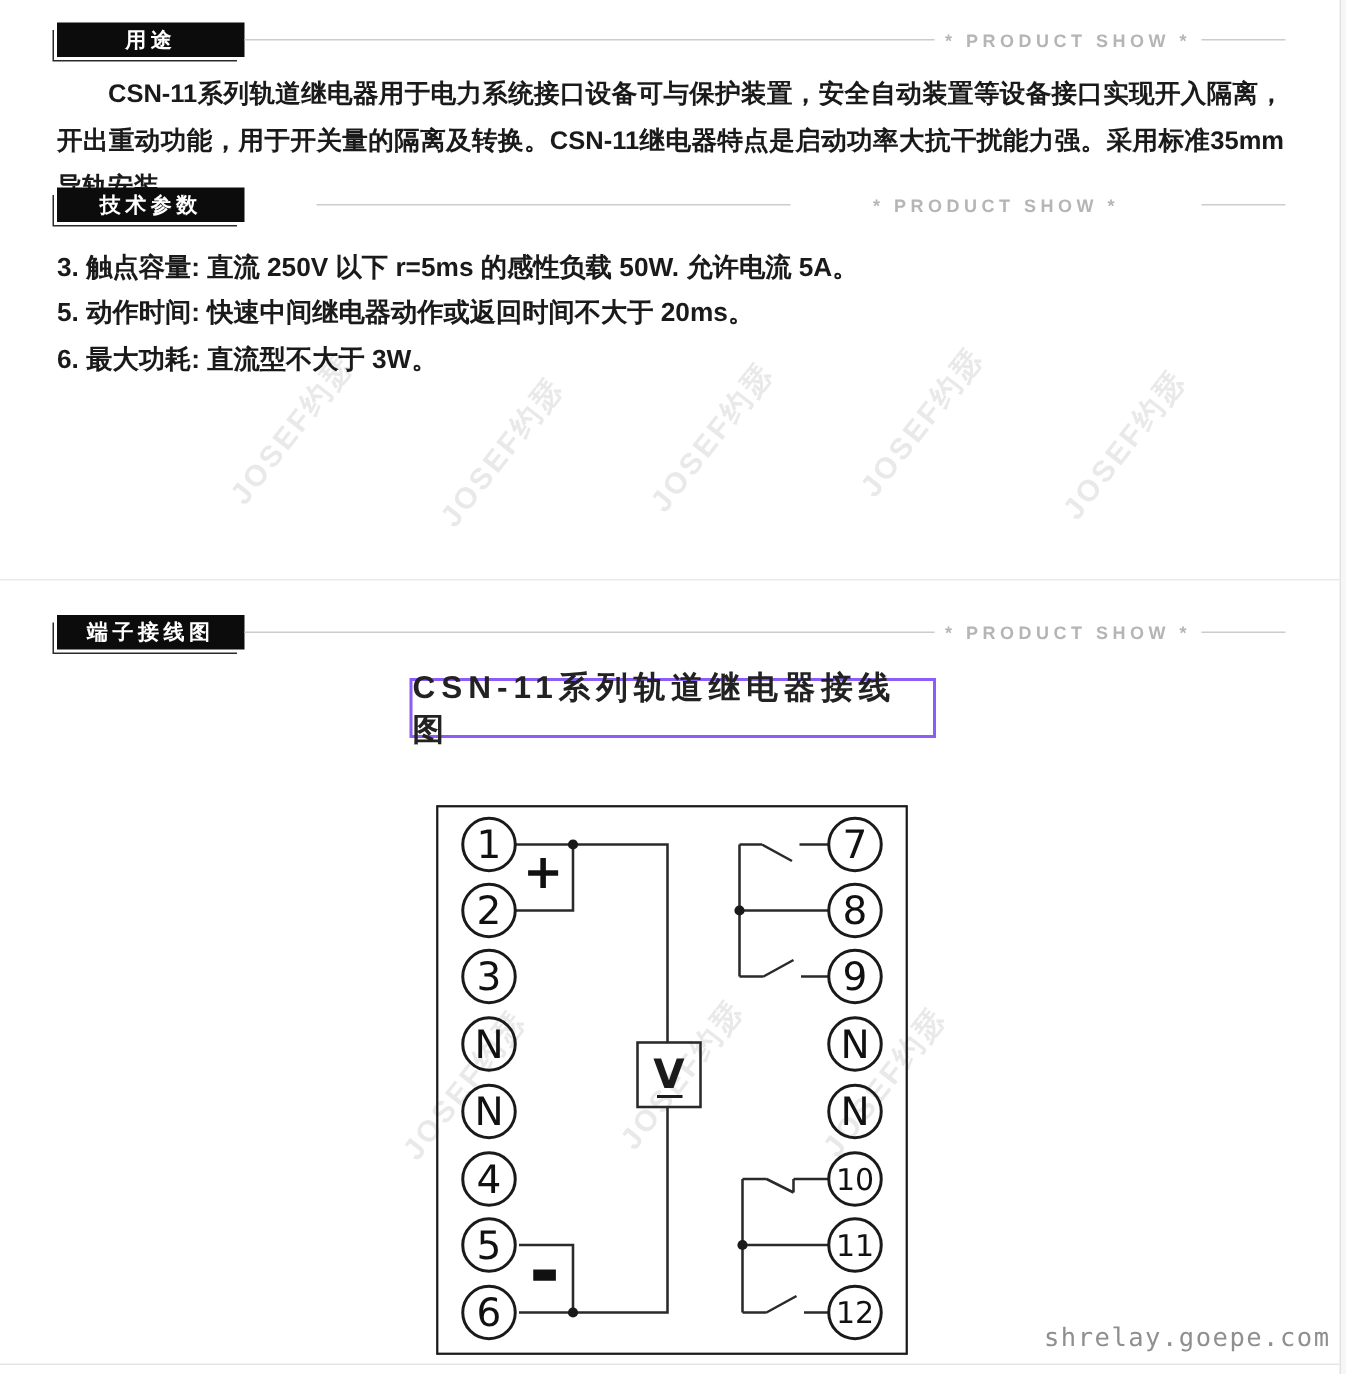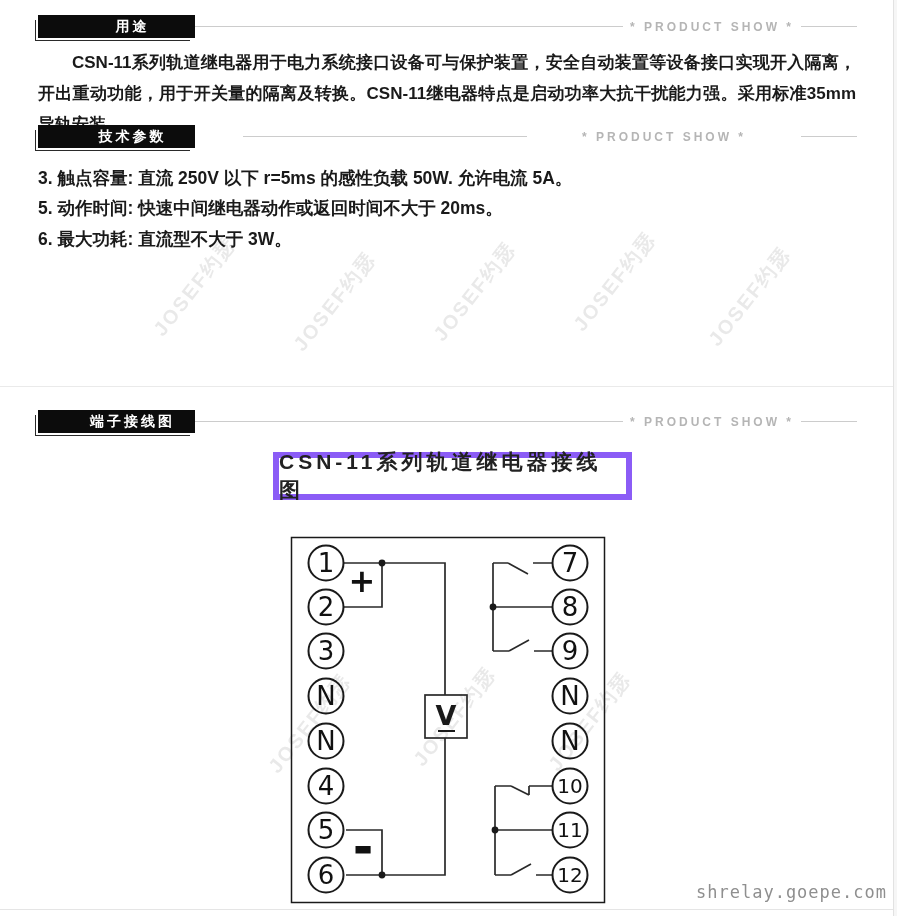--- a/index.html
+++ b/index.html
@@ -5,36 +5,36 @@
   html,body{margin:0;padding:0;background:#f6f6f6;}
   .page{position:relative;width:893px;height:916px;background:#ffffff;
         border-right:1px solid #e2e2e2;overflow:hidden;
         font-family:"Liberation Sans","DejaVu Sans",sans-serif;color:#1a1a1a;}
 
   
   .sec-head{position:absolute;left:38px;right:36px;height:23px;display:flex;align-items:center;}
   .sec-tag{width:125px;height:23px;background:#0c0c0c;color:#ffffff;display:flex;
            align-items:center;justify-content:center;font-size:14px;letter-spacing:3px;
            flex:0 0 auto;font-weight:600;
-           box-shadow:-3px 3px 0 -1px #ffffff,-4px 4px 0 -1px #2a2a2a;padding-left:32px;}
+           box-shadow:-3px 3px 0 -1px #ffffff,-4px 4px 0 -1px #2a2a2a;}
   .sec-line{flex:1;height:1px;background:#cccccc;}
   .sec-show{margin:0 7px;font-size:12px;color:#b5b5b5;letter-spacing:3px;
             white-space:nowrap;font-weight:600;}
   .sec-line-end{width:56px;height:1px;background:#cccccc;flex:0 0 auto;}
 
   .intro{position:absolute;top:47px;left:38px;width:818px;font-size:17px;line-height:31px;
          font-weight:600;text-align:justify;text-indent:2em;}
 
   .params{position:absolute;top:163px;left:38px;width:820px;}
   .param-item{font-size:17.5px;line-height:30.4px;font-weight:600;white-space:nowrap;}
 
   .divider{position:absolute;left:0;width:100%;height:1px;background:#eaeaea;}
 
   .diagram-title{position:absolute;top:452px;left:273px;width:347px;height:36px;
-                 border:6px solid #8b5cf6;display:flex;align-items:center;justify-content:center;
+                 border:2px solid #8b5cf6;display:flex;align-items:center;justify-content:center;
                  font-size:21px;letter-spacing:4px;font-weight:600;color:#222222;background:#fff;}
 
   .diagram{position:absolute;top:530px;left:283px;}
 
   .wm{position:absolute;color:rgba(40,40,40,0.10);font-size:20px;font-weight:700;
       letter-spacing:2px;transform:rotate(-52deg);white-space:nowrap;pointer-events:none;}
 
   .site-wm{position:absolute;top:882px;right:6px;
            font-family:"DejaVu Sans Mono","Liberation Mono",monospace;
            font-size:17px;color:#8f8f8f;letter-spacing:1px;}

